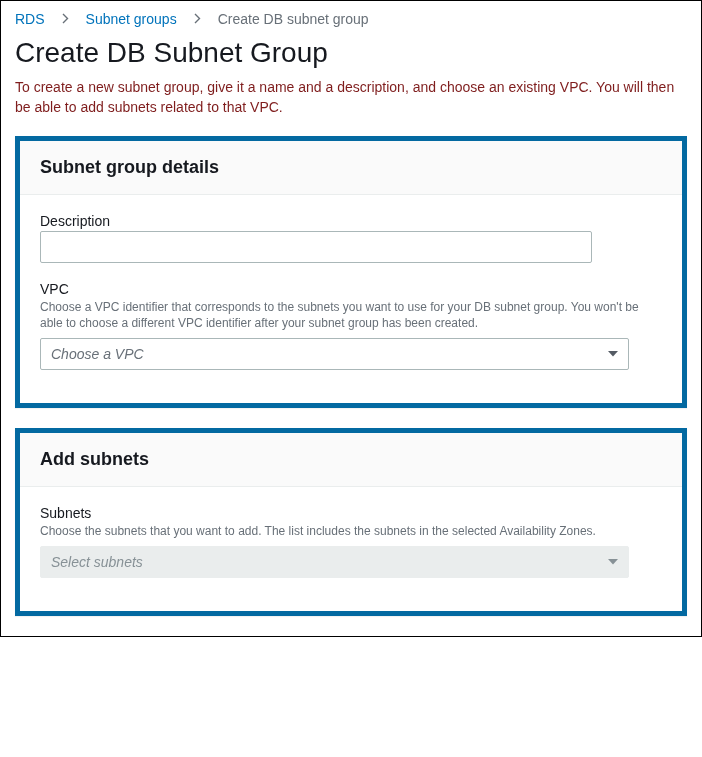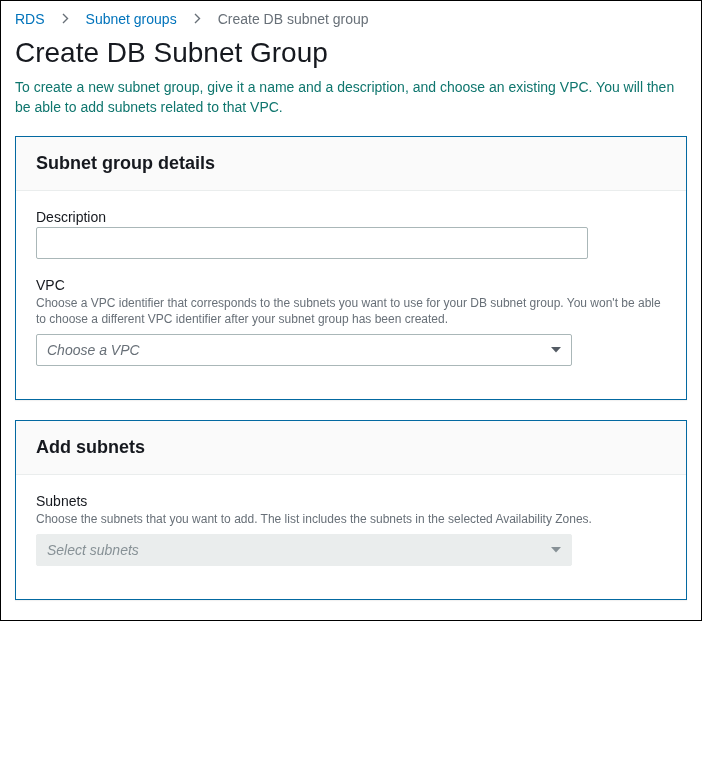--- a/index.html
+++ b/index.html
@@ -24,26 +24,26 @@
     .breadcrumb .sep { color: #687078; }
     .breadcrumb .current { color: #687078; }
     h1 {
       font-size: 28px;
       font-weight: 400;
       color: #16191f;
       margin-bottom: 8px;
     }
     .page-desc {
       font-size: 14px;
-      color: #0f766e;
+      color: #7f1d1d;
       line-height: 1.45;
       margin-bottom: 18px;
     }
     .panel {
-      border: 1px solid #0369a1;
+      border: 5px solid #0369a1;
       background: #ffffff;
       margin-bottom: 20px;
       box-shadow: 0 1px 1px rgba(0,0,0,0.05);
     }
     .panel-header {
       background: #fafafa;
       padding: 16px 20px;
       border-bottom: 1px solid #eaeded;
     }
     .panel-header h2 {
@@ -78,21 +78,21 @@
       height: 32px;
       padding: 4px 8px;
       font-size: 14px;
       border: 1px solid #aab7b8;
       border-radius: 2px;
       background: #ffffff;
       color: #16191f;
     }
     .select-wrap {
       position: relative;
-      width: 536px;
+      width: 589px;
       max-width: 100%;
     }
     .select {
       width: 100%;
       height: 32px;
       padding: 0 30px 0 10px;
       font-size: 14px;
       border: 1px solid #aab7b8;
       border-radius: 2px;
       background: #ffffff;

